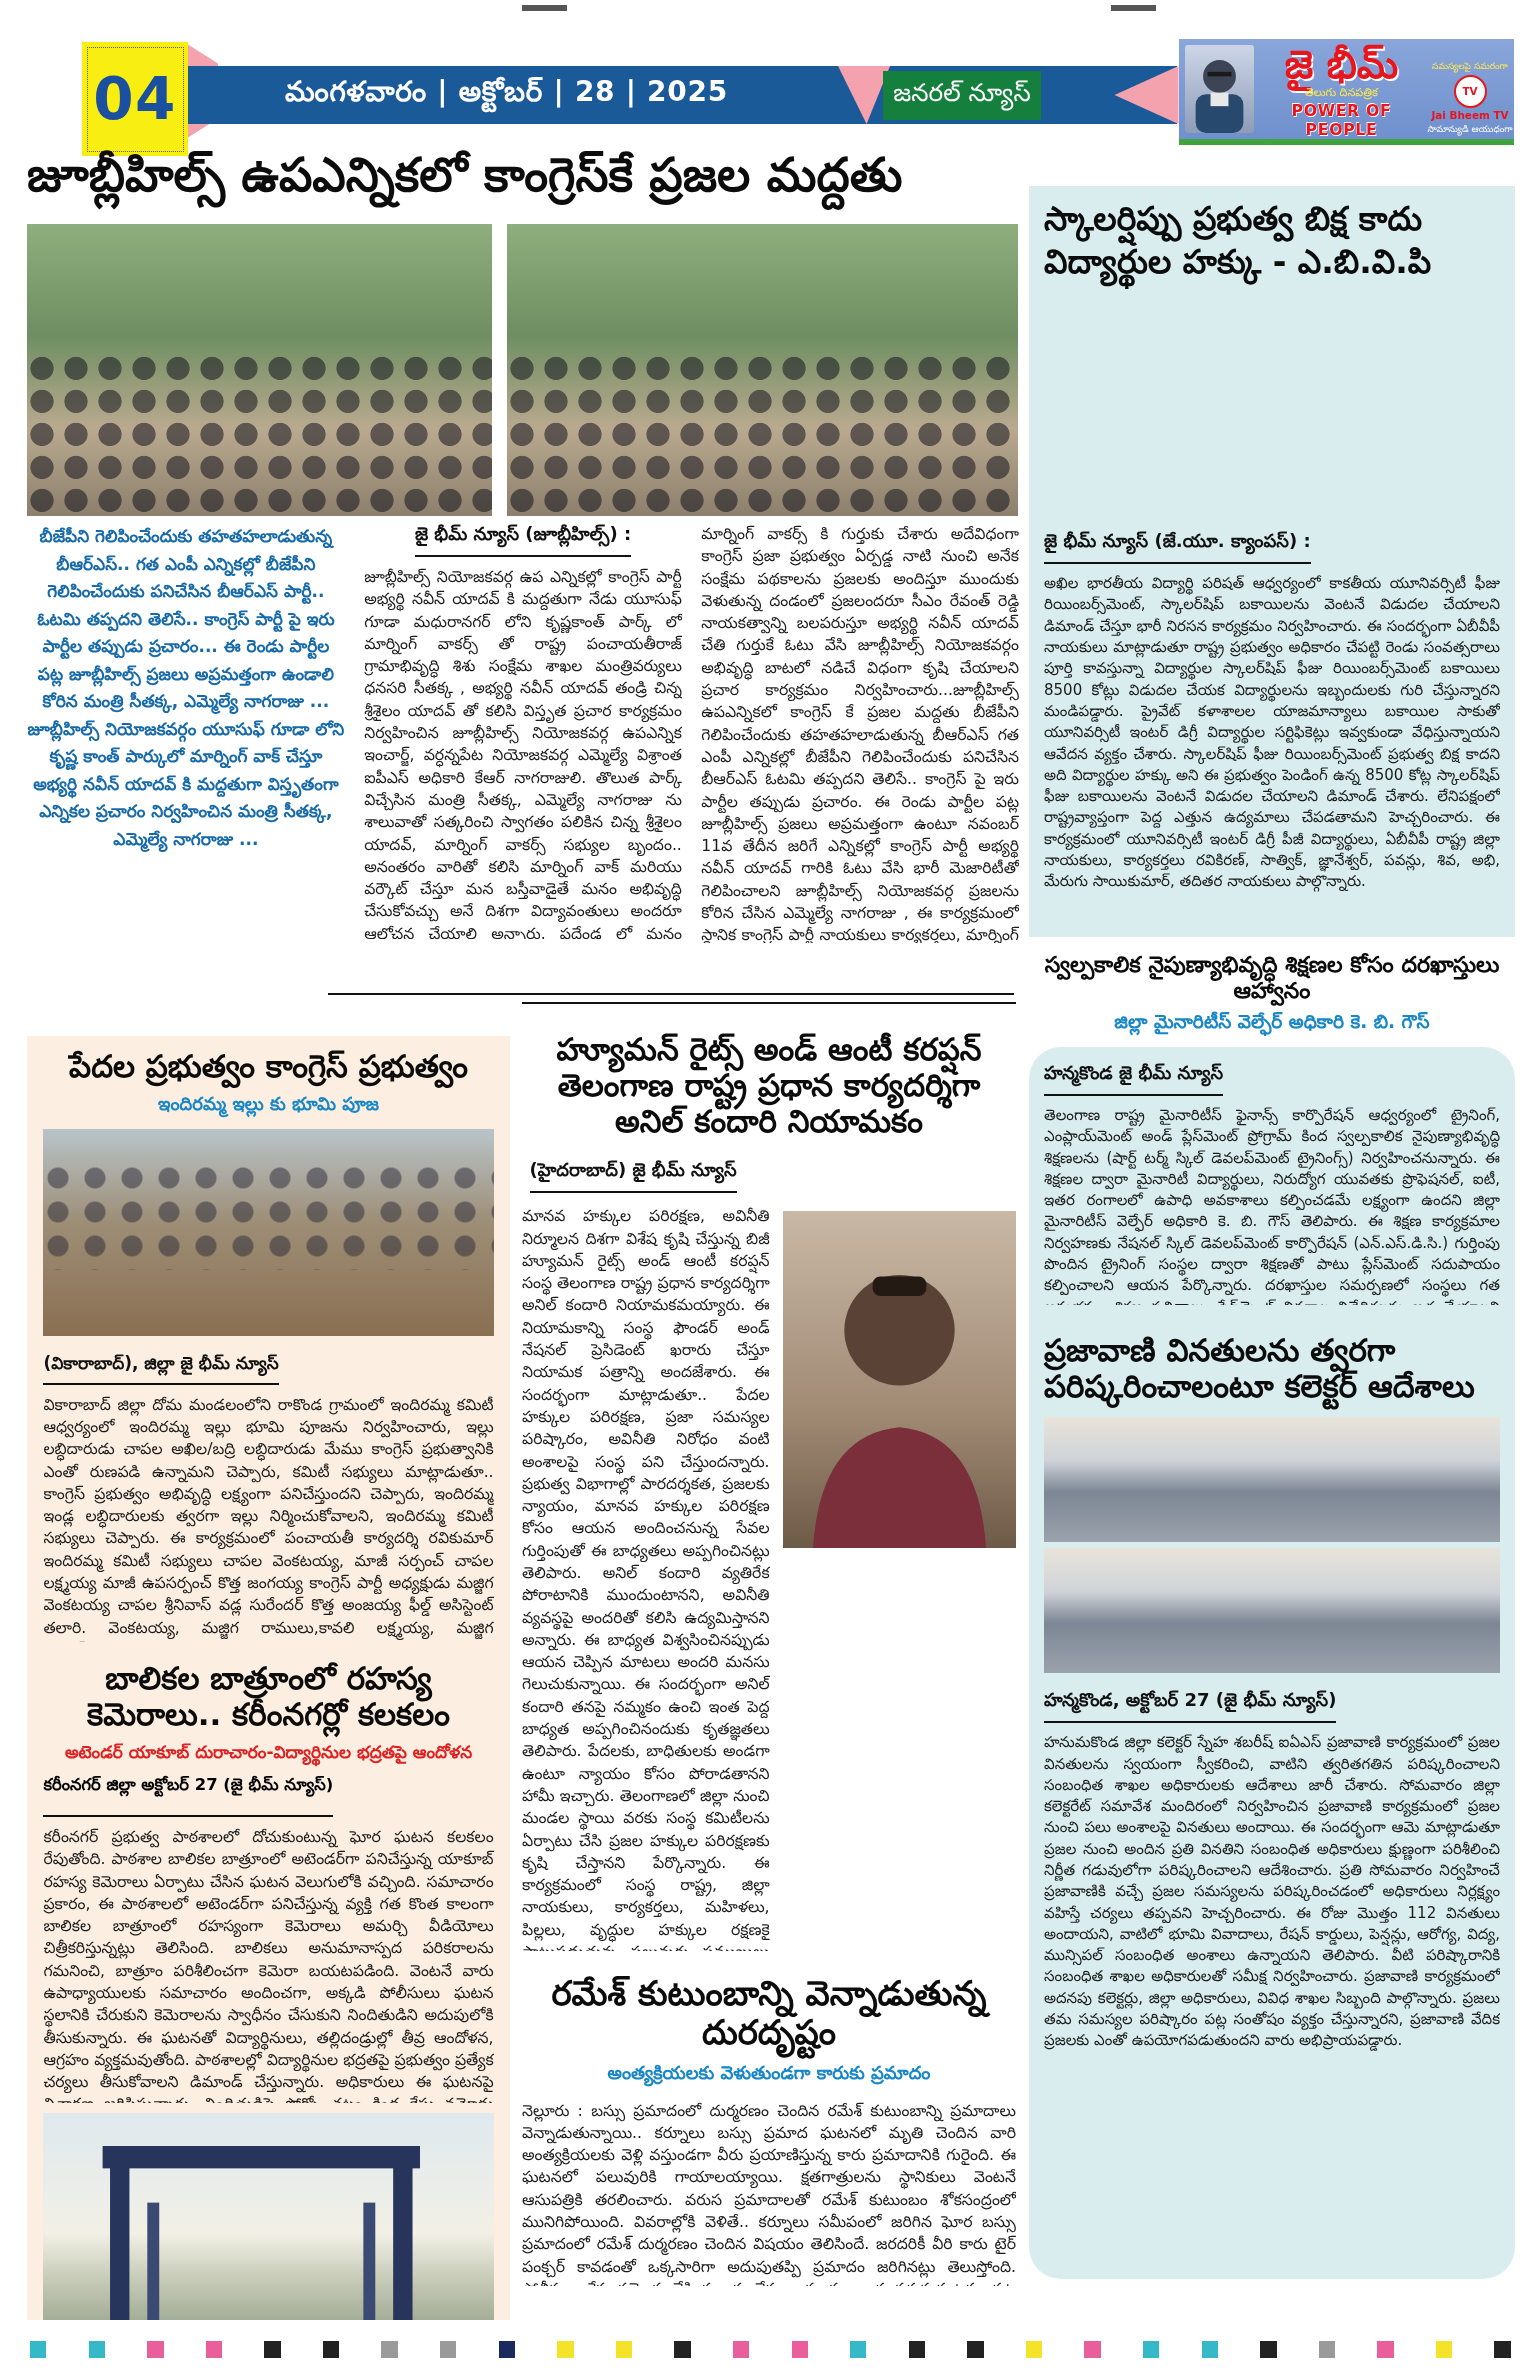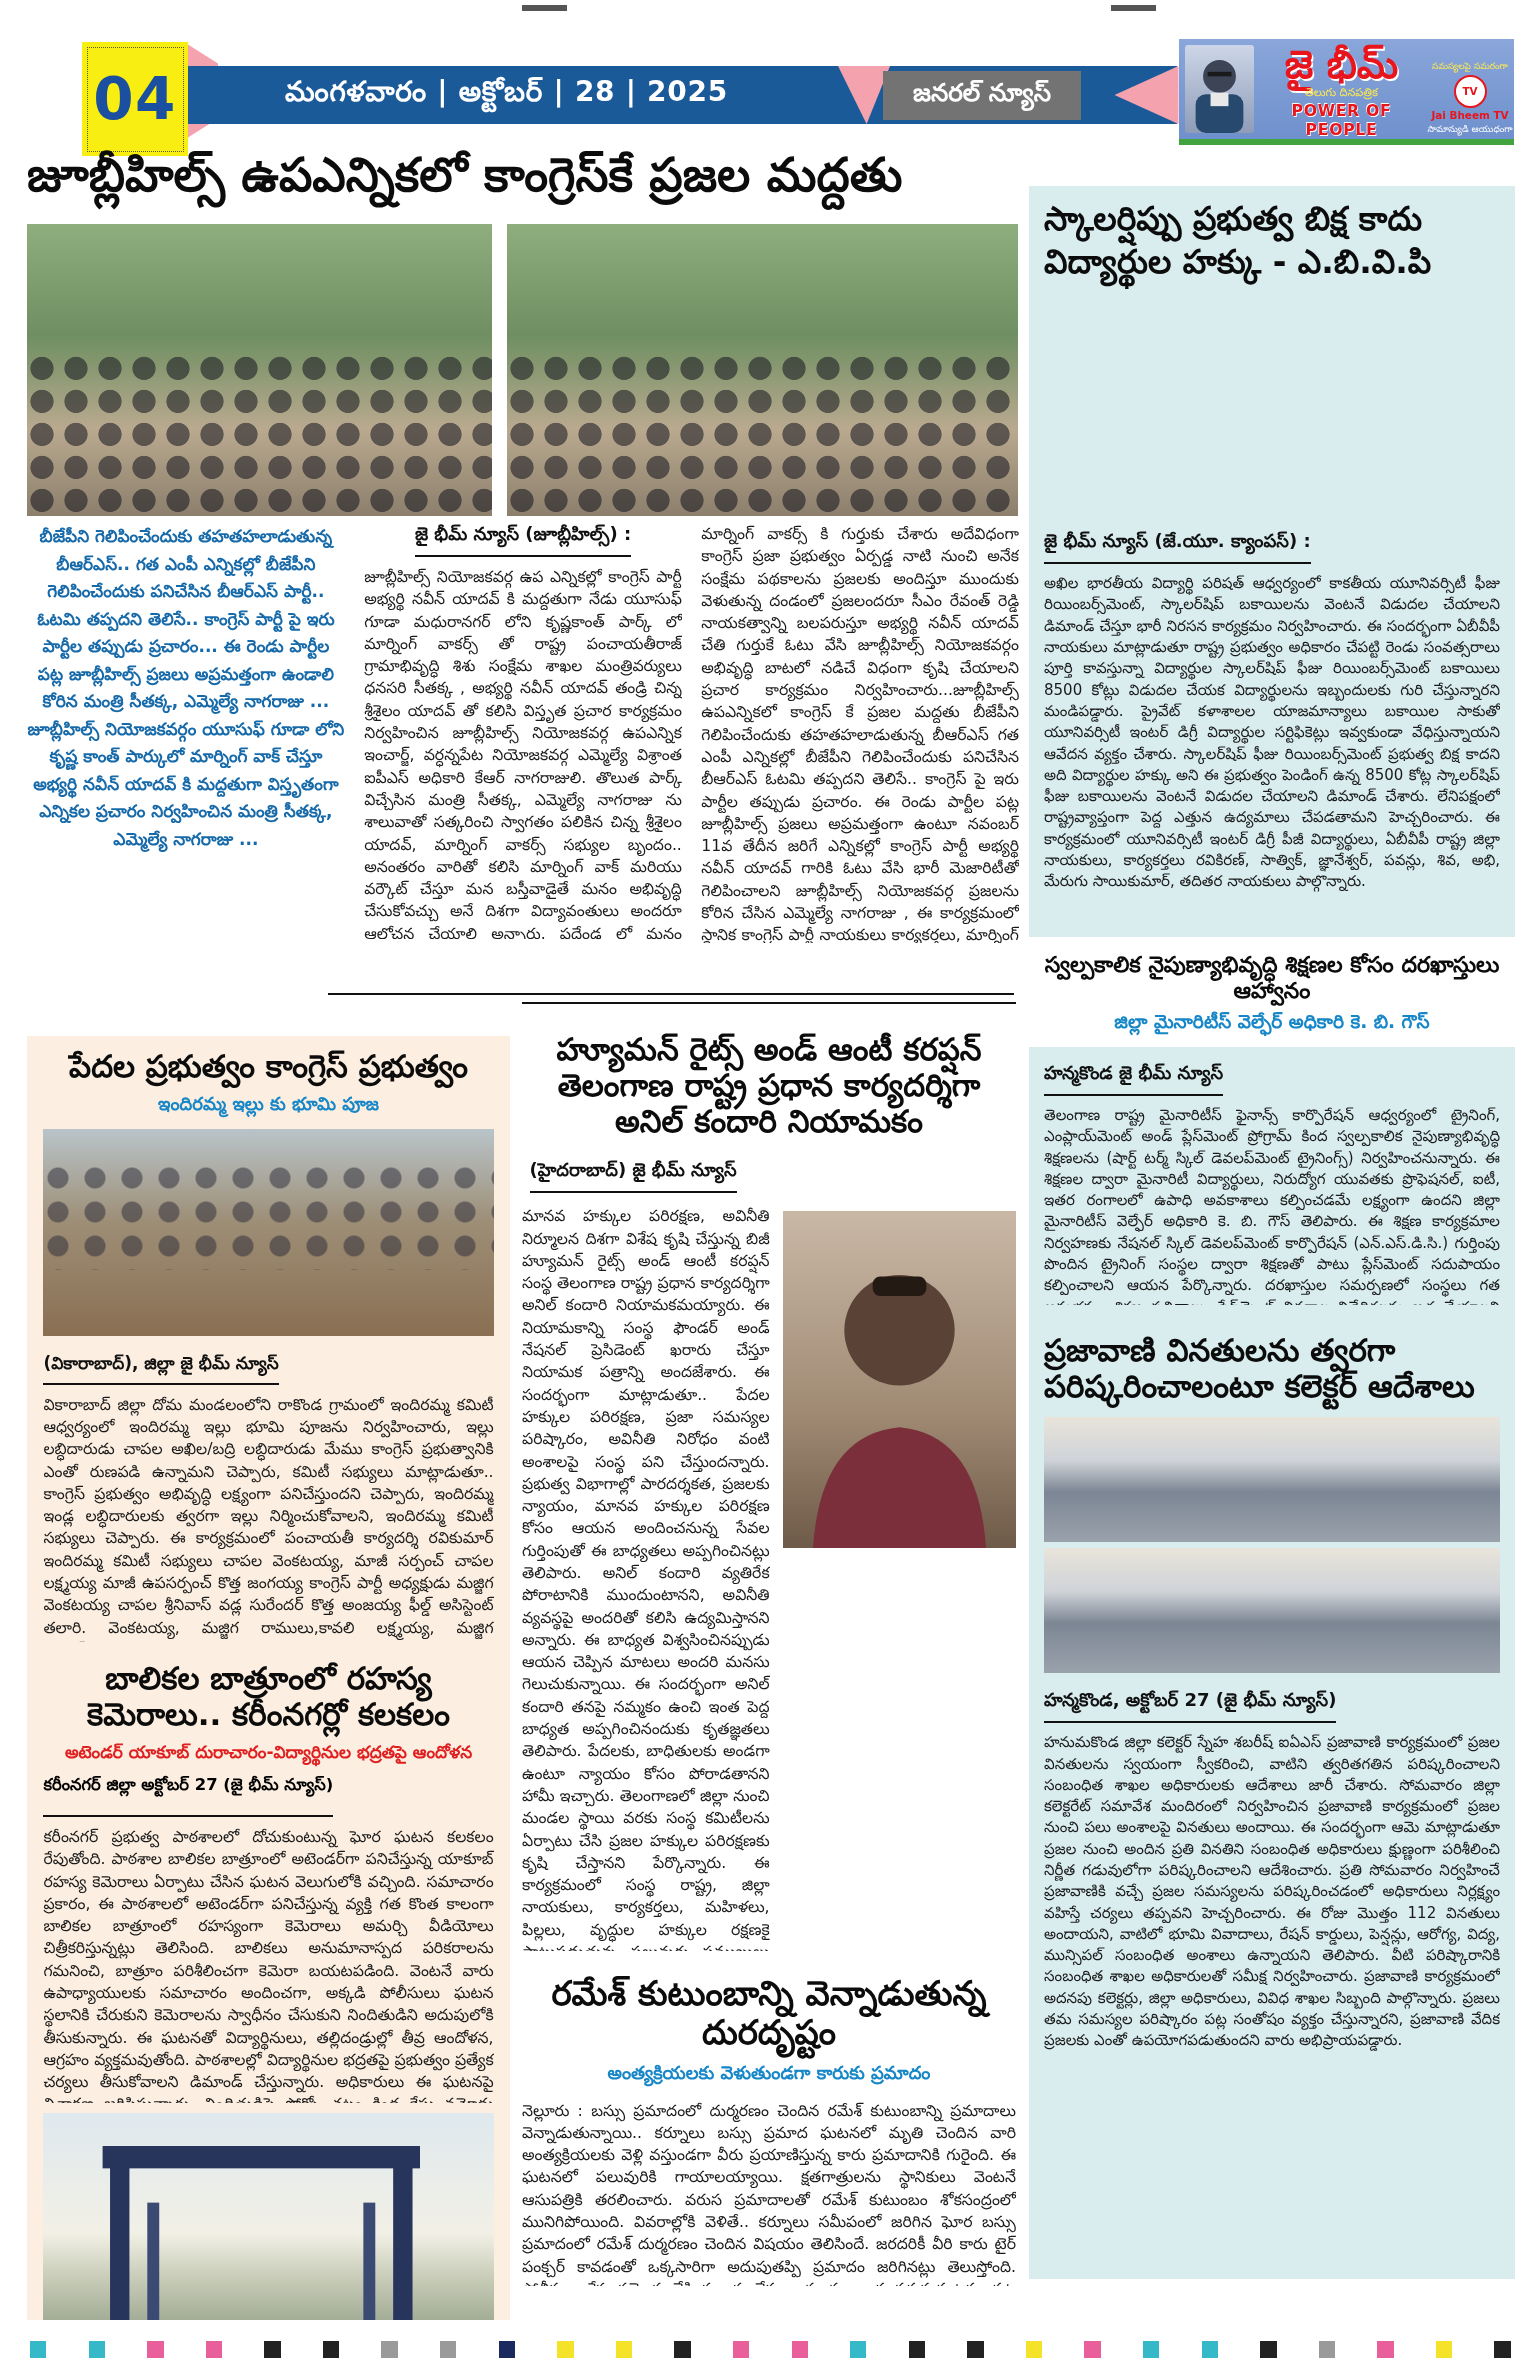--- a/index.html
+++ b/index.html
@@ -13,22 +13,22 @@
                   clip-path:polygon(0 0,100% 22%,100% 78%,0 100%); }
   .pagenum-box { position:absolute; left:0; top:0; width:106px; height:114px; background:#f8ee12;
                  display:flex; align-items:center; justify-content:center; }
   .pagenum-box:before { content:""; position:absolute; inset:4.5px; border:1.5px dotted #5a5a22; }
   .pagenum { font-size:58px; font-weight:bold; color:#1b4fa0; letter-spacing:1.5px; }
   .header-bar { position:absolute; left:188px; top:66px; width:989px; height:58px; background:#1a5a99; }
   .date-line { position:absolute; left:97px; top:0; height:58px; display:flex; align-items:center;
                color:#ffffff; font-size:28px; font-weight:bold; letter-spacing:0.7px; }
   .badge-wedge-l { position:absolute; left:650px; top:0; width:52px; height:58px; background:#f4a2ae;
                    clip-path:polygon(100% 0,0 0,55% 100%); }
-  .section-badge { position:absolute; left:695px; top:4.5px; width:198px; height:49px; background:#737373;
-                   color:#fff; font-size:24.6px; font-weight:bold; display:flex; align-items:center; justify-content:center; }
+  .section-badge { position:absolute; left:695px; top:4.5px; width:158px; height:49px; background:#15803d;
+                   color:#fff; font-size:24.6px; font-weight:normal; display:flex; align-items:center; justify-content:center; }
   .badge-wedge-r { position:absolute; right:-1.5px; top:0; width:64px; height:58px; background:#f4a2ae;
                    clip-path:polygon(0 50%,100% 0,100% 100%); }
   .masthead { position:absolute; left:1179px; top:39px; width:335px; height:106px;
               background:linear-gradient(#8aa6da,#6d8fcc); display:flex; overflow:hidden; }
   .masthead:after { content:""; position:absolute; left:0; right:0; bottom:0; height:6px; background:#41a33e; }
   .mh-portrait { width:69px; height:88px; margin:6px 3px 0 6px; border-radius:3px;
                  background:linear-gradient(#cdd6e8,#8e9cb8); flex:none; position:relative; overflow:hidden; }
   .mh-mid { flex:1; text-align:center; padding-top:6px; }
   .mh-title { color:#e8151d; font-size:39px; font-weight:bold; line-height:1.0;
               text-shadow:1.5px 1.5px 0 #ffffff; }
@@ -101,21 +101,21 @@
   
   .right-col { position:absolute; left:1029px; top:186px; width:486px; height:2134px; }
   .panel-a { background:#d9edef; padding:12px 15px; height:751px; overflow:hidden; }
   .panel-a .headline { font-size:33px; line-height:1.3; }
   .panel-a .inner-photo { height:221px; margin-top:12px; }
   .panel-a .byline { margin-top:13.4px; }
   .panel-a .body-text { margin-top:9px; height:350px; font-size:15px; }
   .panel-b { background:#ffffff; padding:15px 7.5px 10.4px; }
   .panel-b .headline { font-size:22px; text-align:center; }
   .panel-b .subhead-blue { font-size:18.6px; margin-top:7.5px; }
-  .panel-c { background:#d9edef; padding:12px 15px; height:1232px; overflow:hidden; }
+  .panel-c { background:#d9edef; padding:12px 15px; height:1232px; overflow:hidden;border-radius:32px; }
   .panel-c .byline { margin-top:3px; }
   .panel-c .body1 { margin-top:9px; height:200px; font-size:15px; }
   .panel-c .headline { font-size:31px; text-align:left; margin-top:28px; }
   .panel-c .inner-photo { height:125px; margin-top:12px; }
   .panel-c .body2 { margin-top:9px; height:477px; font-size:15px; }
 
   
   .footer-marks { position:absolute; left:30px; right:30px; bottom:19.4px; height:16.4px;
                   display:flex; justify-content:space-between; align-items:center; }
   .mark { width:16.4px; height:16.4px; }

